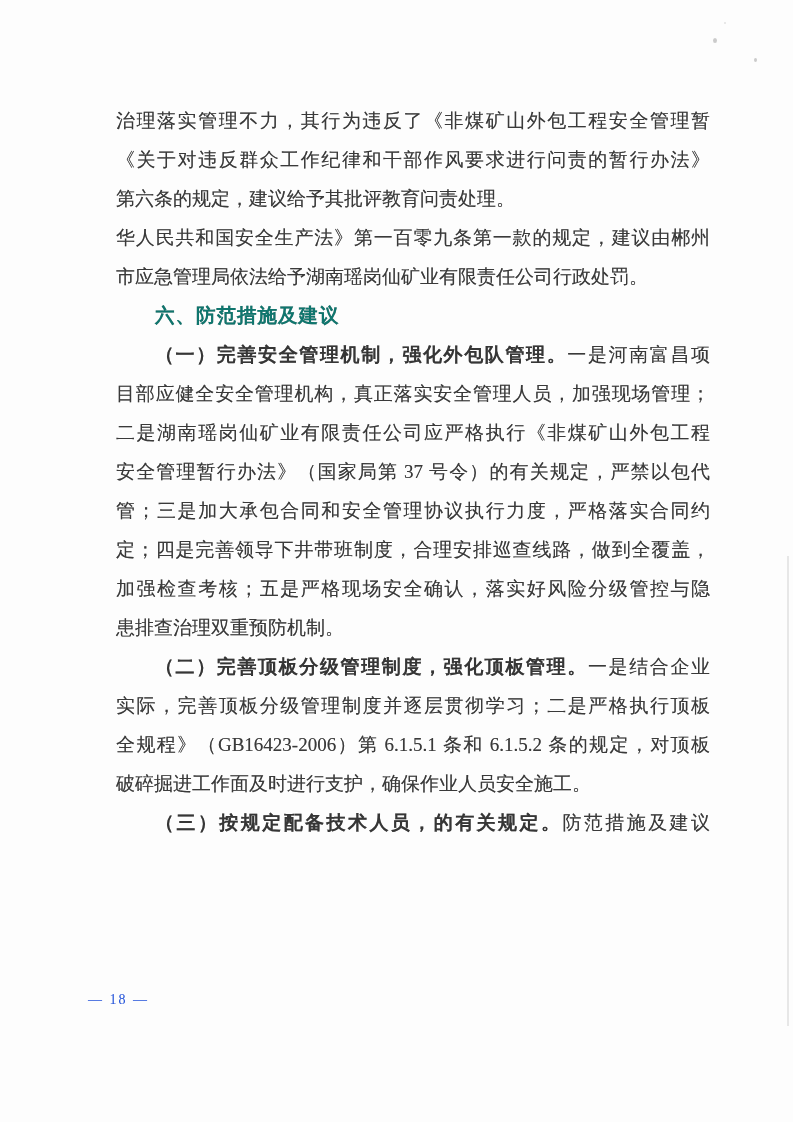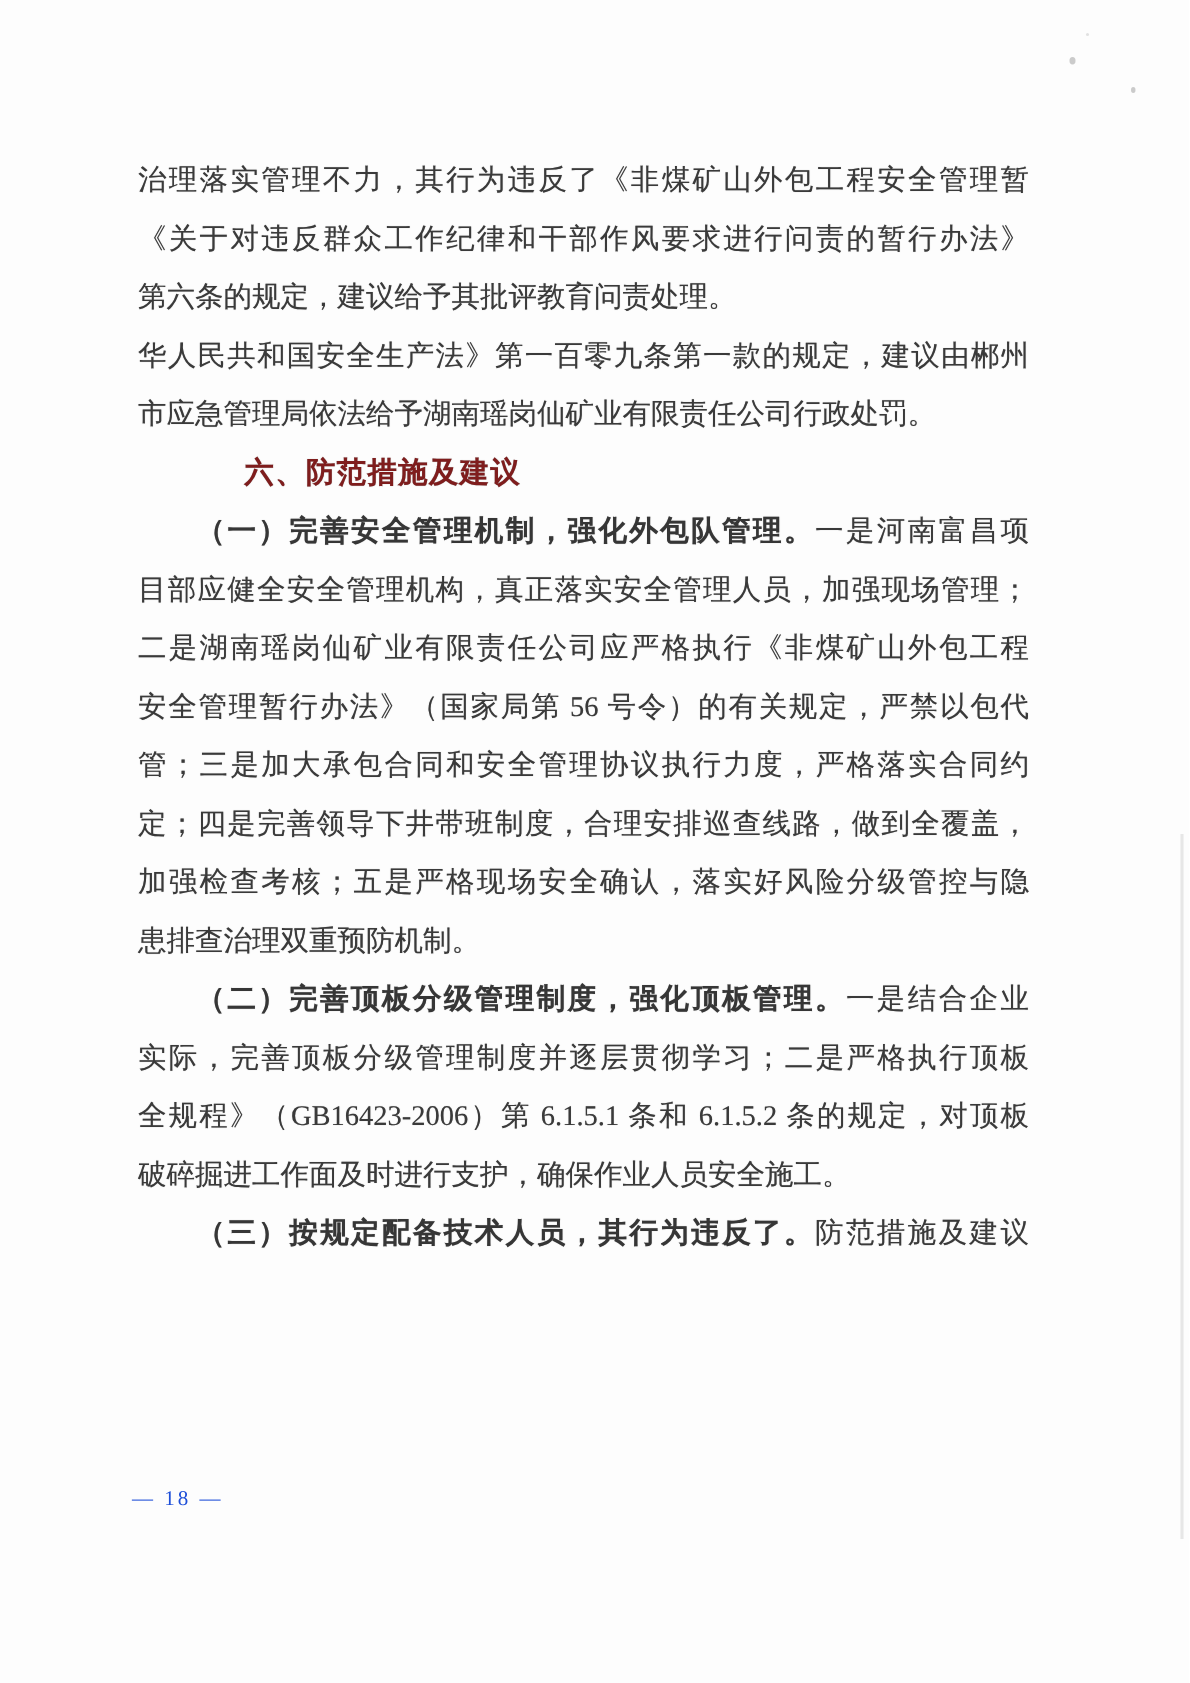--- a/index.html
+++ b/index.html
@@ -11,21 +11,21 @@
     position: relative;
     width: 793px;
     height: 1122px;
     background: #fdfdfd;
     overflow: hidden;
     font-family: "Liberation Serif", "DejaVu Serif", serif;
     color: #3a3a3a;
   }
   .content {
     position: absolute;
-    left: 92px;
+    left: 116px;
     top: 101px;
     width: 594px;
   }
   .line {
     height: 39px;
     line-height: 39px;
     font-size: 19px;
     text-align: justify;
     text-align-last: justify;
     text-shadow: 0 0 0.5px rgba(70,70,70,0.55);
@@ -38,22 +38,21 @@
     text-indent: 39px;
   }
   .head-seg {
     font-weight: 700;
     color: #363636;
   }
   .line.hei .head-seg {
     font-family: Liberation Serif, serif;
     font-size: 19.5px;
     letter-spacing: 1px;
-    color: #7f1d1d;
-    margin-left: 32px;
+    color: #0f766e;
   }
   .page-number {
     position: absolute;
     left: 88px;
     top: 992px;
     font-size: 14px;
     letter-spacing: 2px;
     color: #1d4ed8;
     font-family: "Liberation Serif", "DejaVu Serif", serif;
   }
@@ -88,26 +87,26 @@
   <main class="content" id="doc-body">
       <div class="line fill"><span class="body-seg">治理落实管理不力，其行为违反了《非煤矿山外包工程安全管理暂</span></div>
       <div class="line fill"><span class="body-seg">《关于对违反群众工作纪律和干部作风要求进行问责的暂行办法》</span></div>
       <div class="line end"><span class="body-seg">第六条的规定，建议给予其批评教育问责处理。</span></div>
       <div class="line fill"><span class="body-seg">华人民共和国安全生产法》第一百零九条第一款的规定，建议由郴州</span></div>
       <div class="line end"><span class="body-seg">市应急管理局依法给予湖南瑶岗仙矿业有限责任公司行政处罚。</span></div>
       <div class="line end indent hei"><span class="head-seg">六、防范措施及建议</span></div>
       <div class="line fill indent"><span class="head-seg">（一）完善安全管理机制，强化外包队管理。</span><span class="body-seg">一是河南富昌项</span></div>
       <div class="line fill"><span class="body-seg">目部应健全安全管理机构，真正落实安全管理人员，加强现场管理；</span></div>
       <div class="line fill"><span class="body-seg">二是湖南瑶岗仙矿业有限责任公司应严格执行《非煤矿山外包工程</span></div>
-      <div class="line fill"><span class="body-seg">安全管理暂行办法》（国家局第 56 号令）的有关规定，严禁以包代</span></div>
+      <div class="line fill"><span class="body-seg">安全管理暂行办法》（国家局第 37 号令）的有关规定，严禁以包代</span></div>
       <div class="line fill"><span class="body-seg">管；三是加大承包合同和安全管理协议执行力度，严格落实合同约</span></div>
       <div class="line fill"><span class="body-seg">定；四是完善领导下井带班制度，合理安排巡查线路，做到全覆盖，</span></div>
       <div class="line fill"><span class="body-seg">加强检查考核；五是严格现场安全确认，落实好风险分级管控与隐</span></div>
       <div class="line end"><span class="body-seg">患排查治理双重预防机制。</span></div>
       <div class="line fill indent"><span class="head-seg">（二）完善顶板分级管理制度，强化顶板管理。</span><span class="body-seg">一是结合企业</span></div>
       <div class="line fill"><span class="body-seg">实际，完善顶板分级管理制度并逐层贯彻学习；二是严格执行顶板</span></div>
       <div class="line fill"><span class="body-seg">全规程》（GB16423-2006）第 6.1.5.1 条和 6.1.5.2 条的规定，对顶板</span></div>
       <div class="line end"><span class="body-seg">破碎掘进工作面及时进行支护，确保作业人员安全施工。</span></div>
-      <div class="line fill indent"><span class="head-seg">（三）按规定配备技术人员，其行为违反了。</span><span class="body-seg">防范措施及建议</span></div>
+      <div class="line fill indent"><span class="head-seg">（三）按规定配备技术人员，的有关规定。</span><span class="body-seg">防范措施及建议</span></div>
     </main>
 
   <div class="page-number">— 18 —</div>
 </div>
 
 </body></html>

